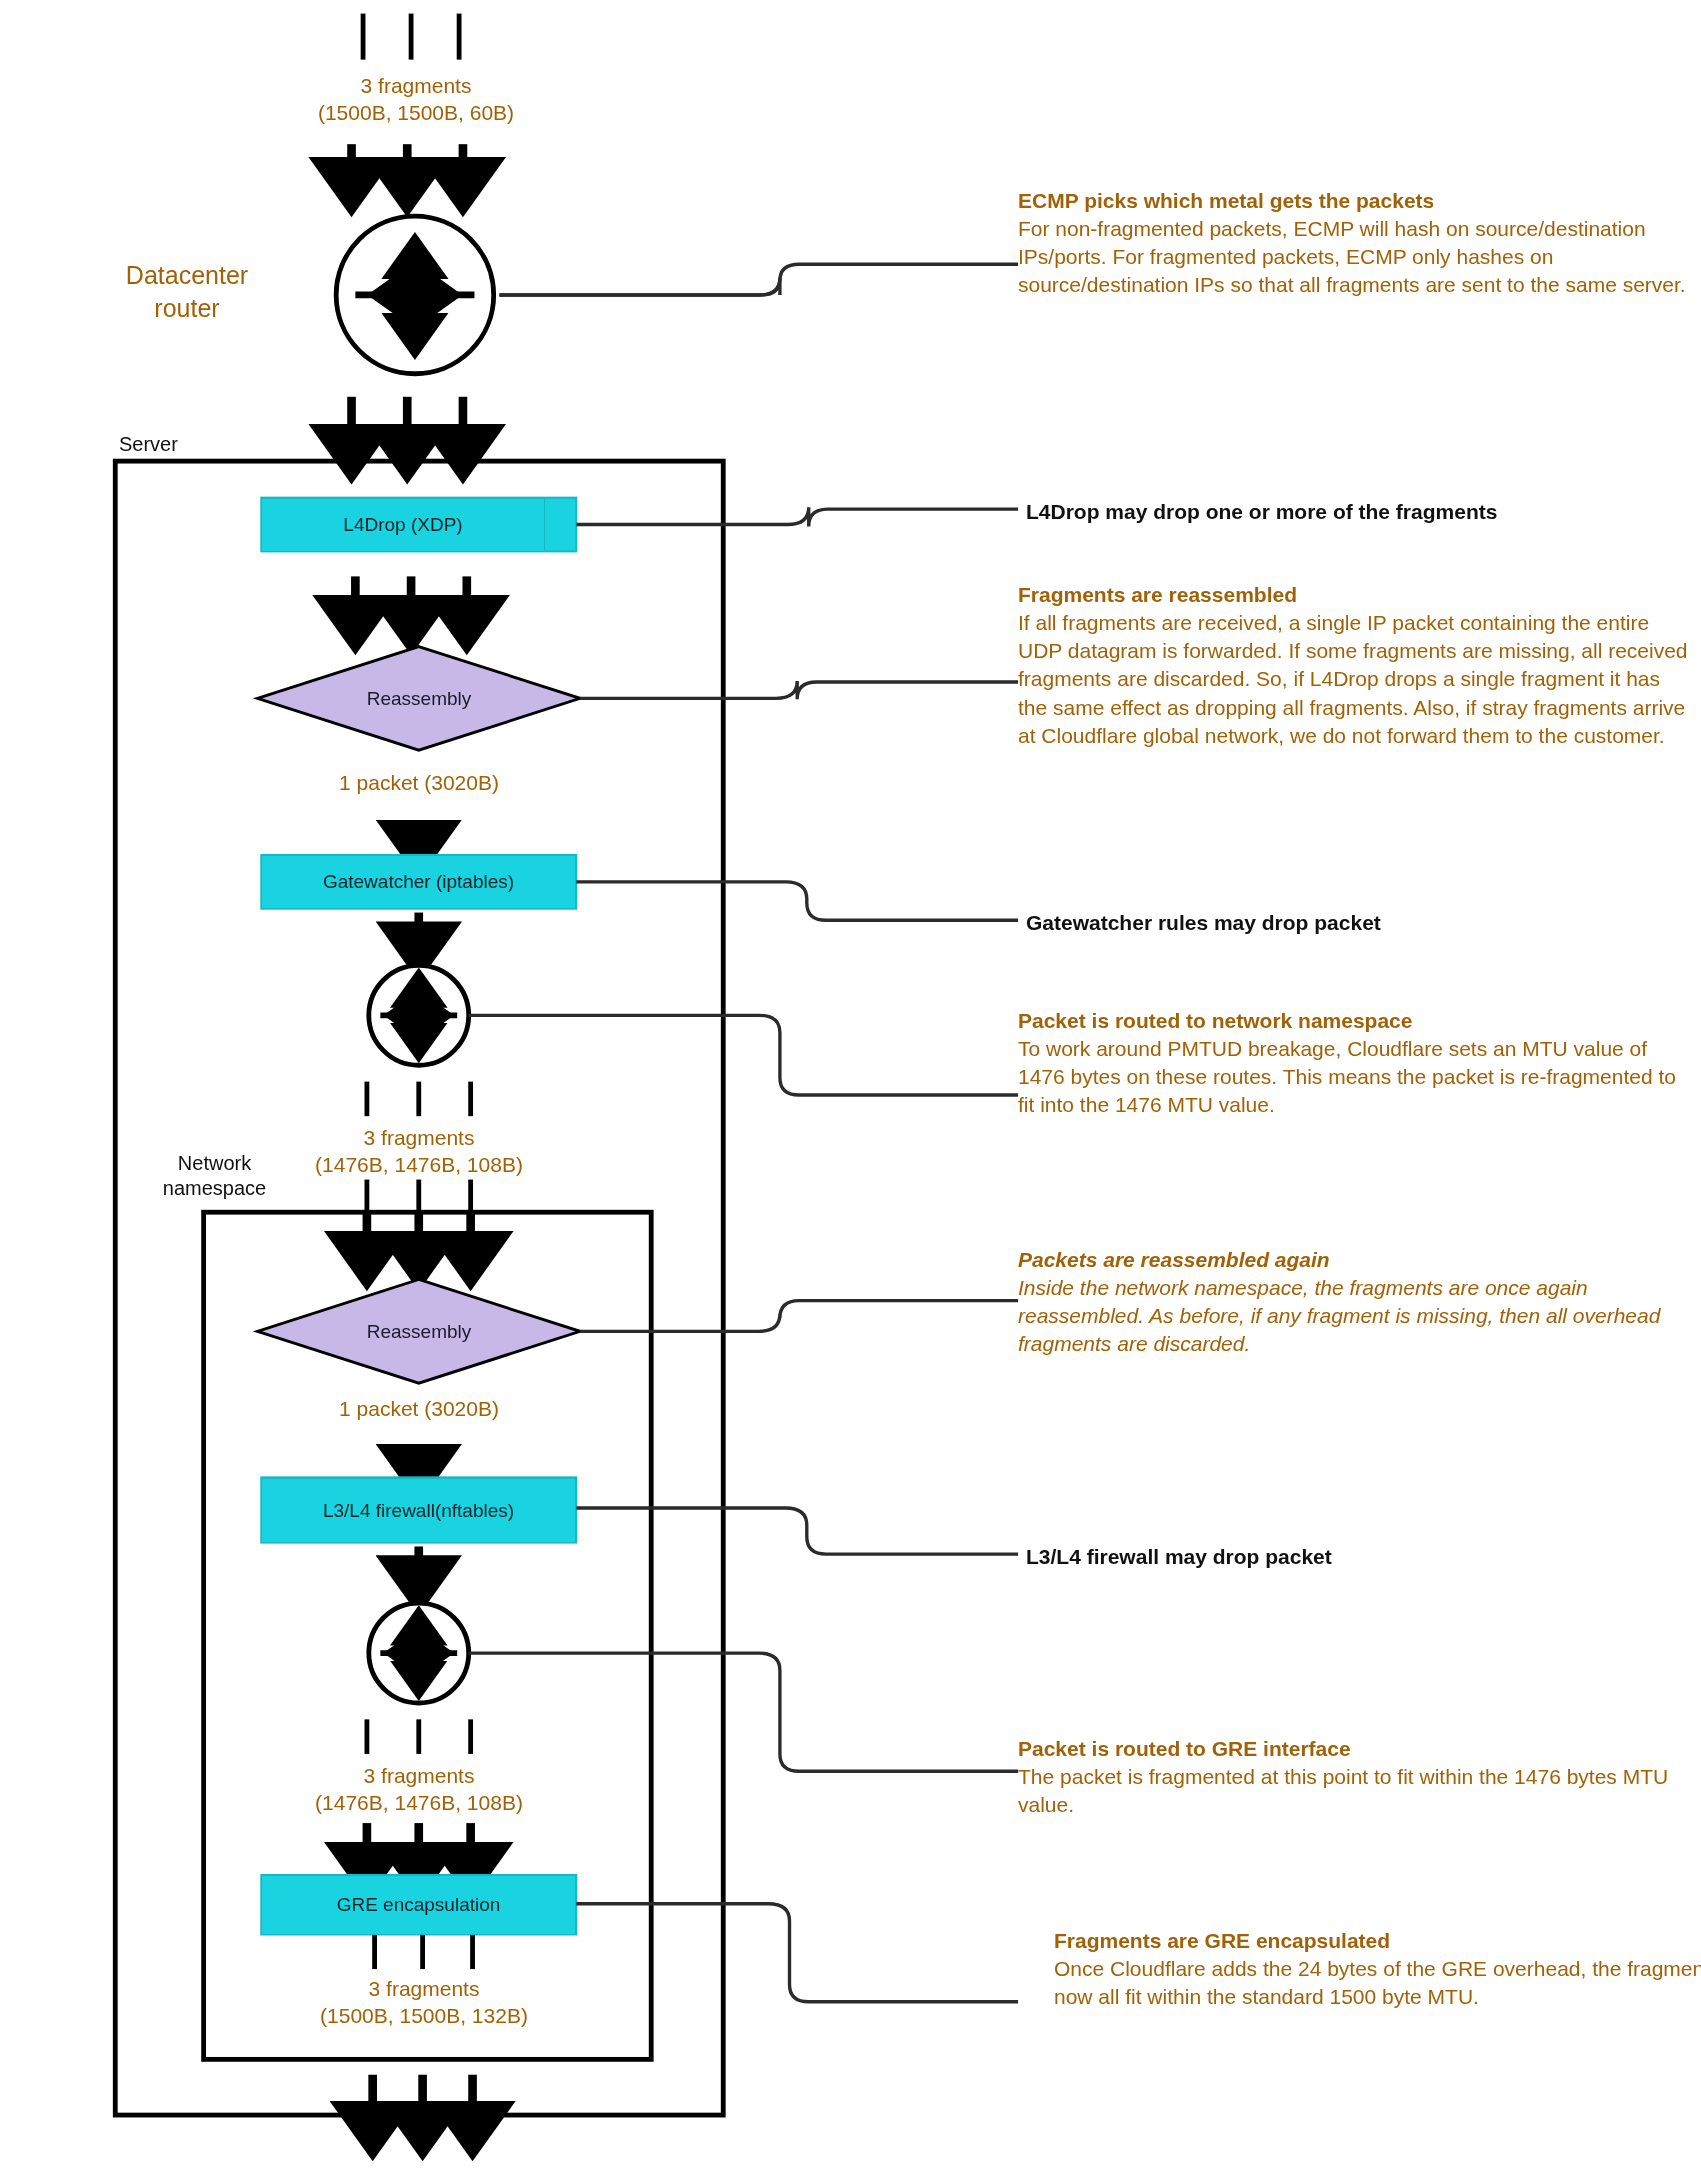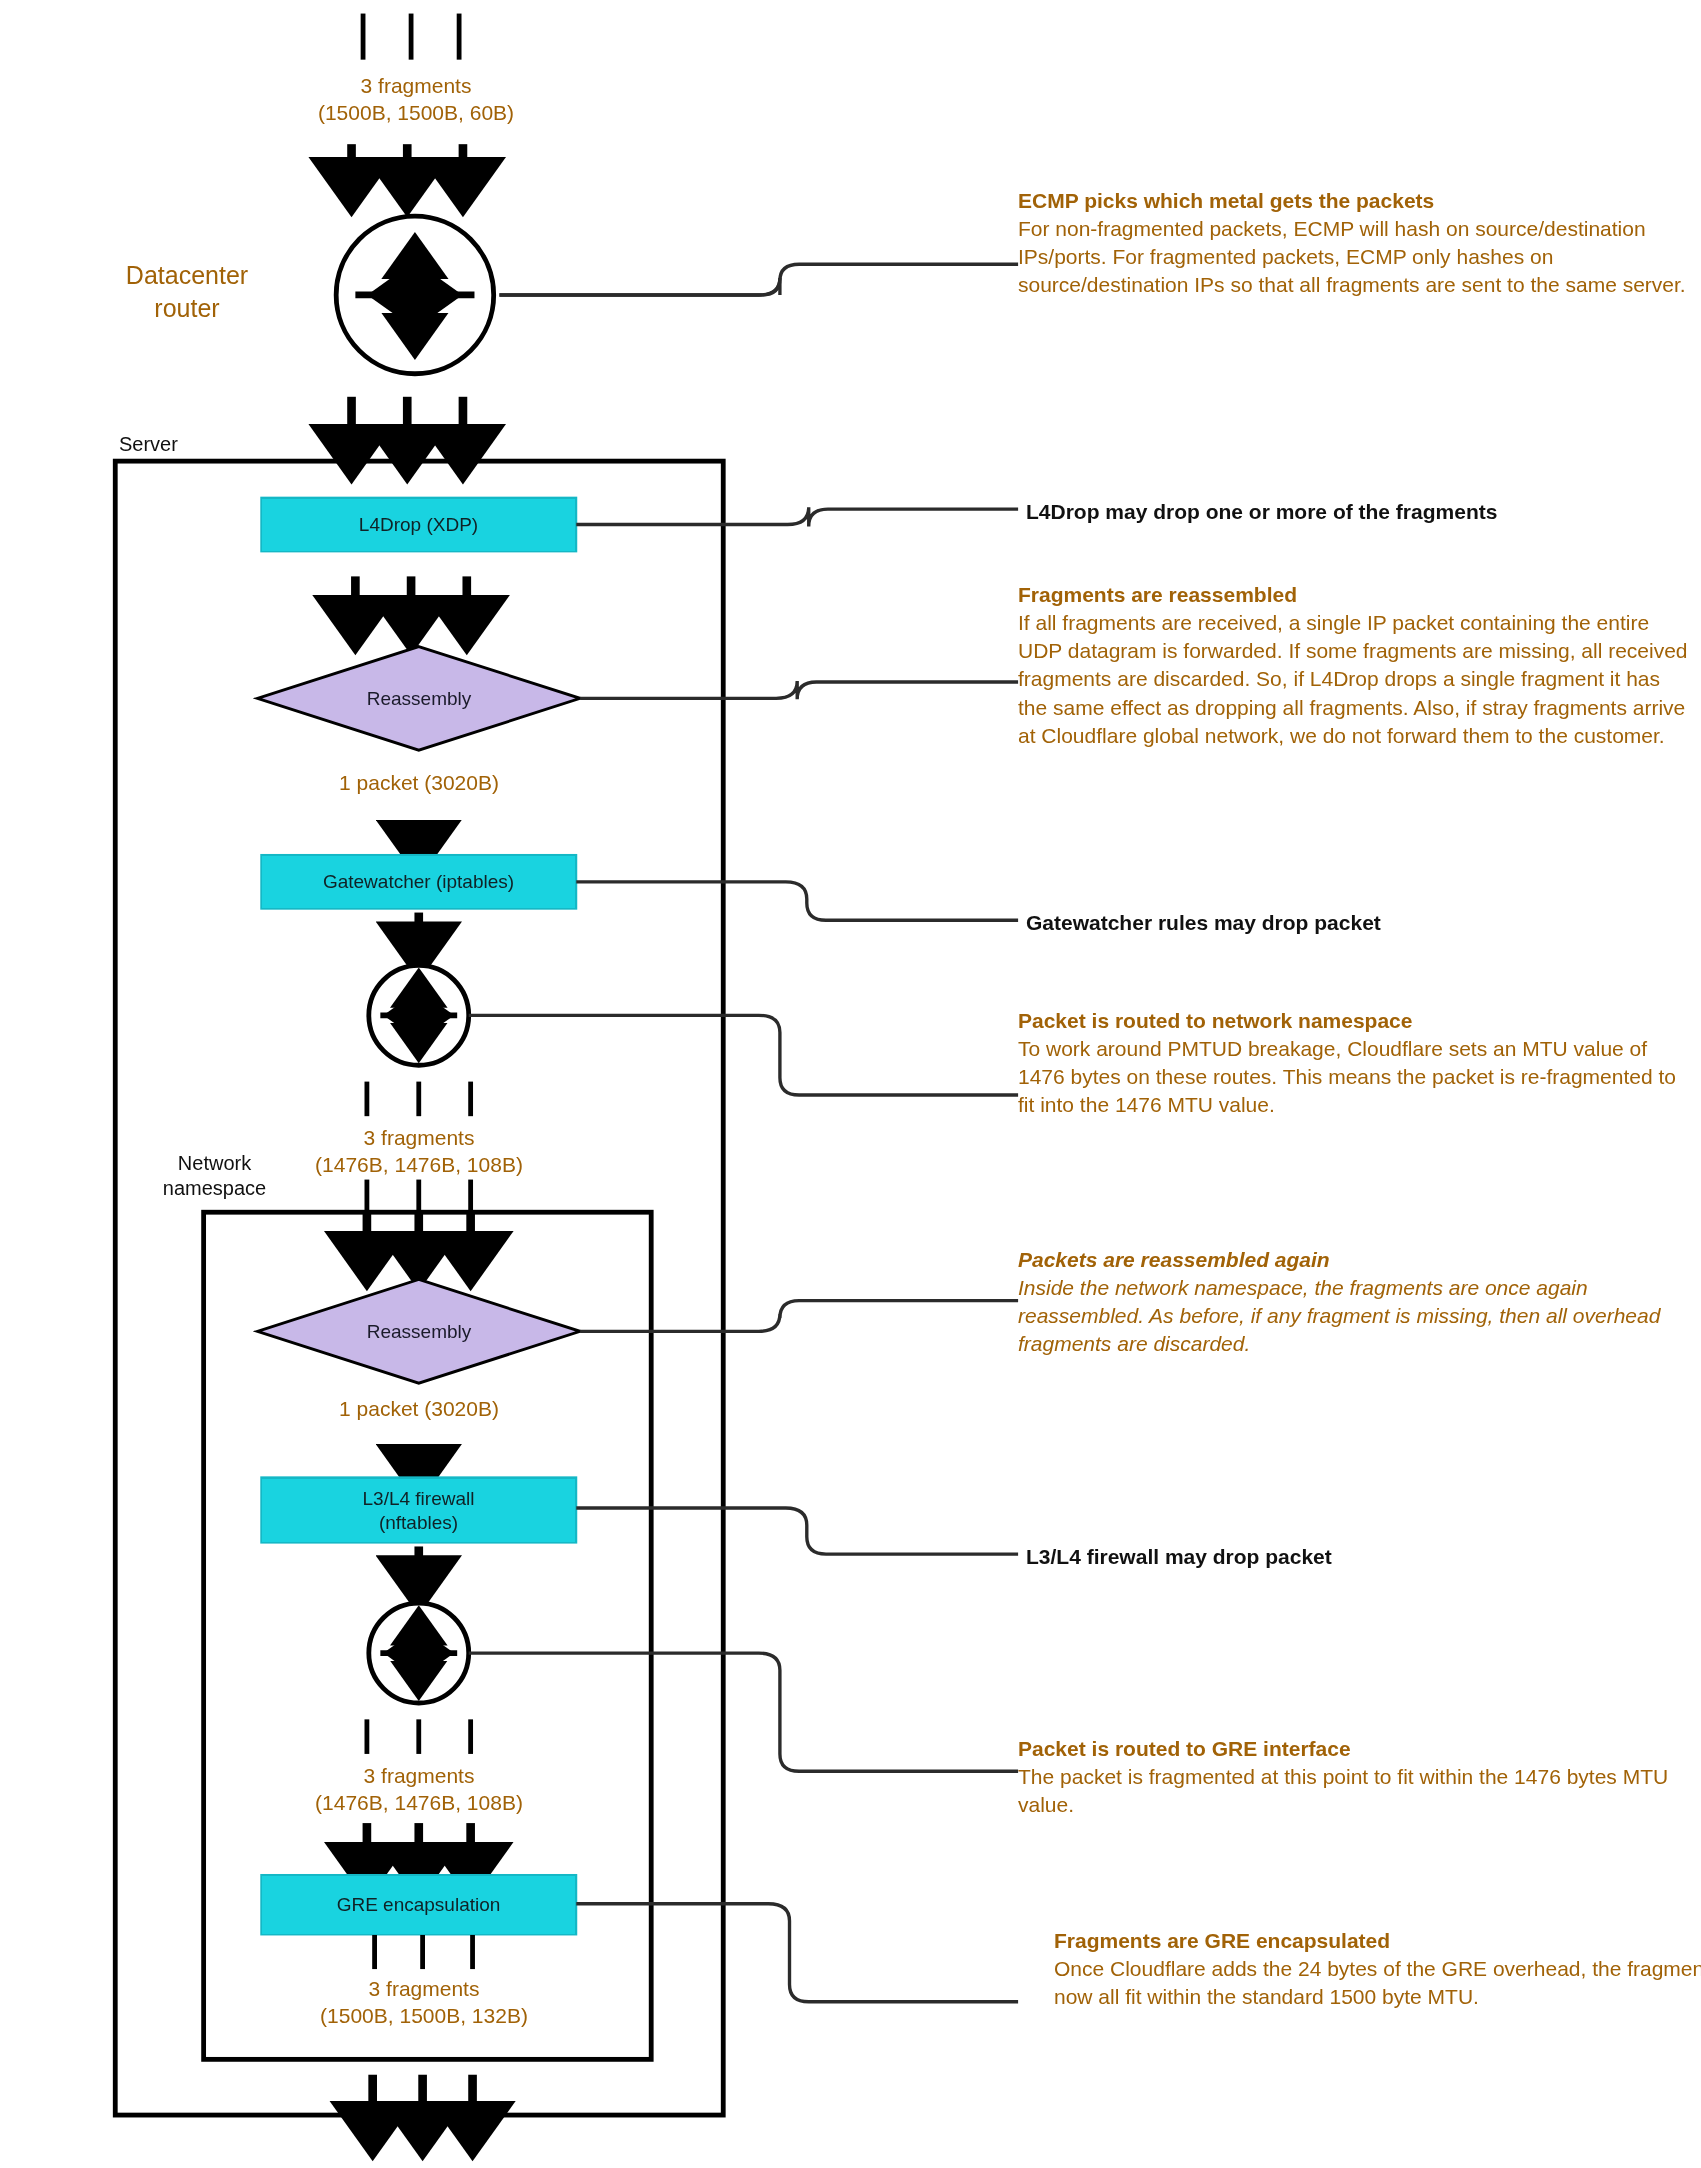--- a/index.html
+++ b/index.html
@@ -241,21 +241,21 @@
 
   <div class="plain-label" style="left:248px; top:72px; width:336px;">
     <span>3 fragments</span><br>
     <span>(1500B, 1500B, 60B)</span>
   </div>
 
   <div class="plain-label" style="left:67px; top:259px; width:240px; font-size:25px;">Datacenter<br>router</div>
 
   <div class="container-label" style="left:119px; top:432px;">Server</div>
 
-  <div class="node proc" style="left:261px; top:498px; width:315px; height:54px;">
+  <div class="node proc" style="left:261px; top:498px; width:284px; height:54px;">
     <span>L4Drop (XDP)</span>
   </div>
 
   <div class="diamond-label" style="left:275px; top:682px; width:288px; height:33px;">
     <span>Reassembly</span>
   </div>
 
   <div class="plain-label" style="left:275px; top:769px; width:288px;">1 packet (3020B)</div>
 
   <div class="node proc" style="left:261px; top:855px; width:315px; height:54px;">
@@ -268,21 +268,21 @@
   </div>
 
   <div class="container-label" style="left:123px; top:1151px; width:183px;text-align:center;">Network<br>namespace</div>
 
   <div class="diamond-label" style="left:275px; top:1315px; width:288px; height:33px;">
     <span>Reassembly</span>
   </div>
 
   <div class="plain-label" style="left:275px; top:1395px; width:288px;">1 packet (3020B)</div>
 
-  <div class="node proc" style="left:261px; top:1478px; width:315px; height:65px; flex-direction:column;">
+  <div class="node proc" style="left:261px; top:1478px; width:315px; height:65px; flex-direction:row;">
     <span>L3/L4 firewall</span>
     <span>(nftables)</span>
   </div>
 
   <div class="plain-label" style="left:275px; top:1762px; width:288px;">
     <span>3 fragments</span><br>
     <span>(1476B, 1476B, 108B)</span>
   </div>
 
   <div class="node proc" style="left:261px; top:1875px; width:315px; height:60px;">

